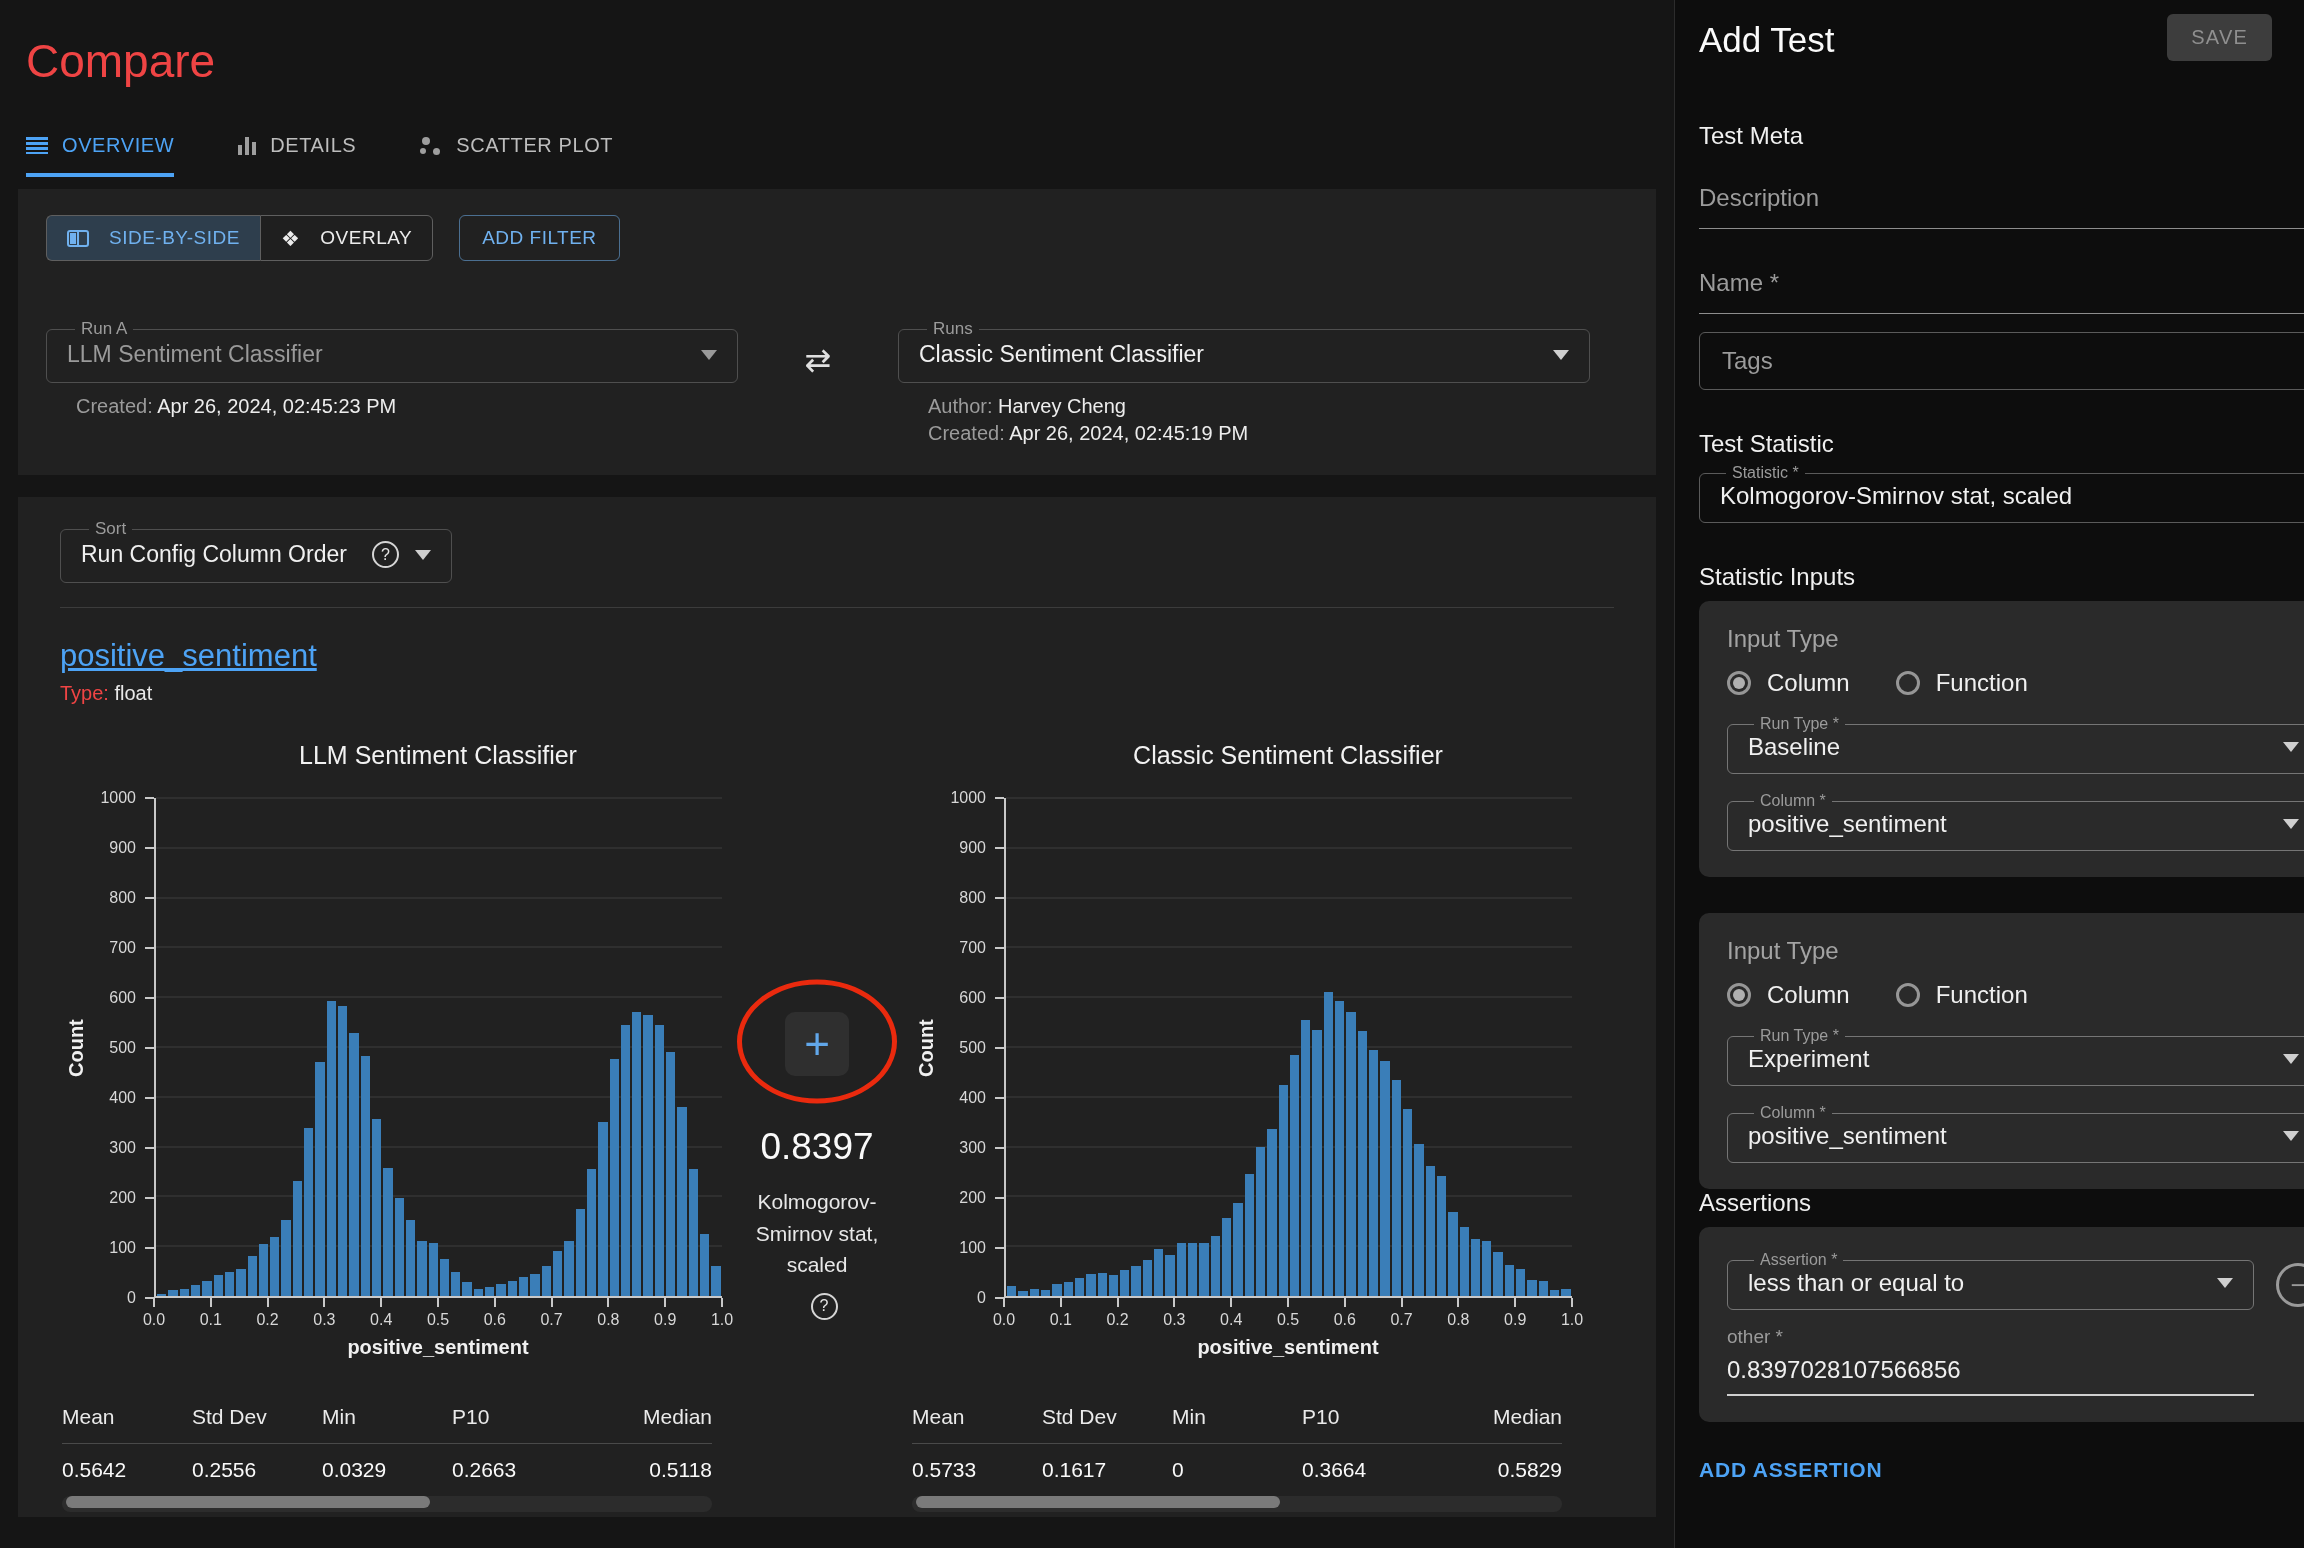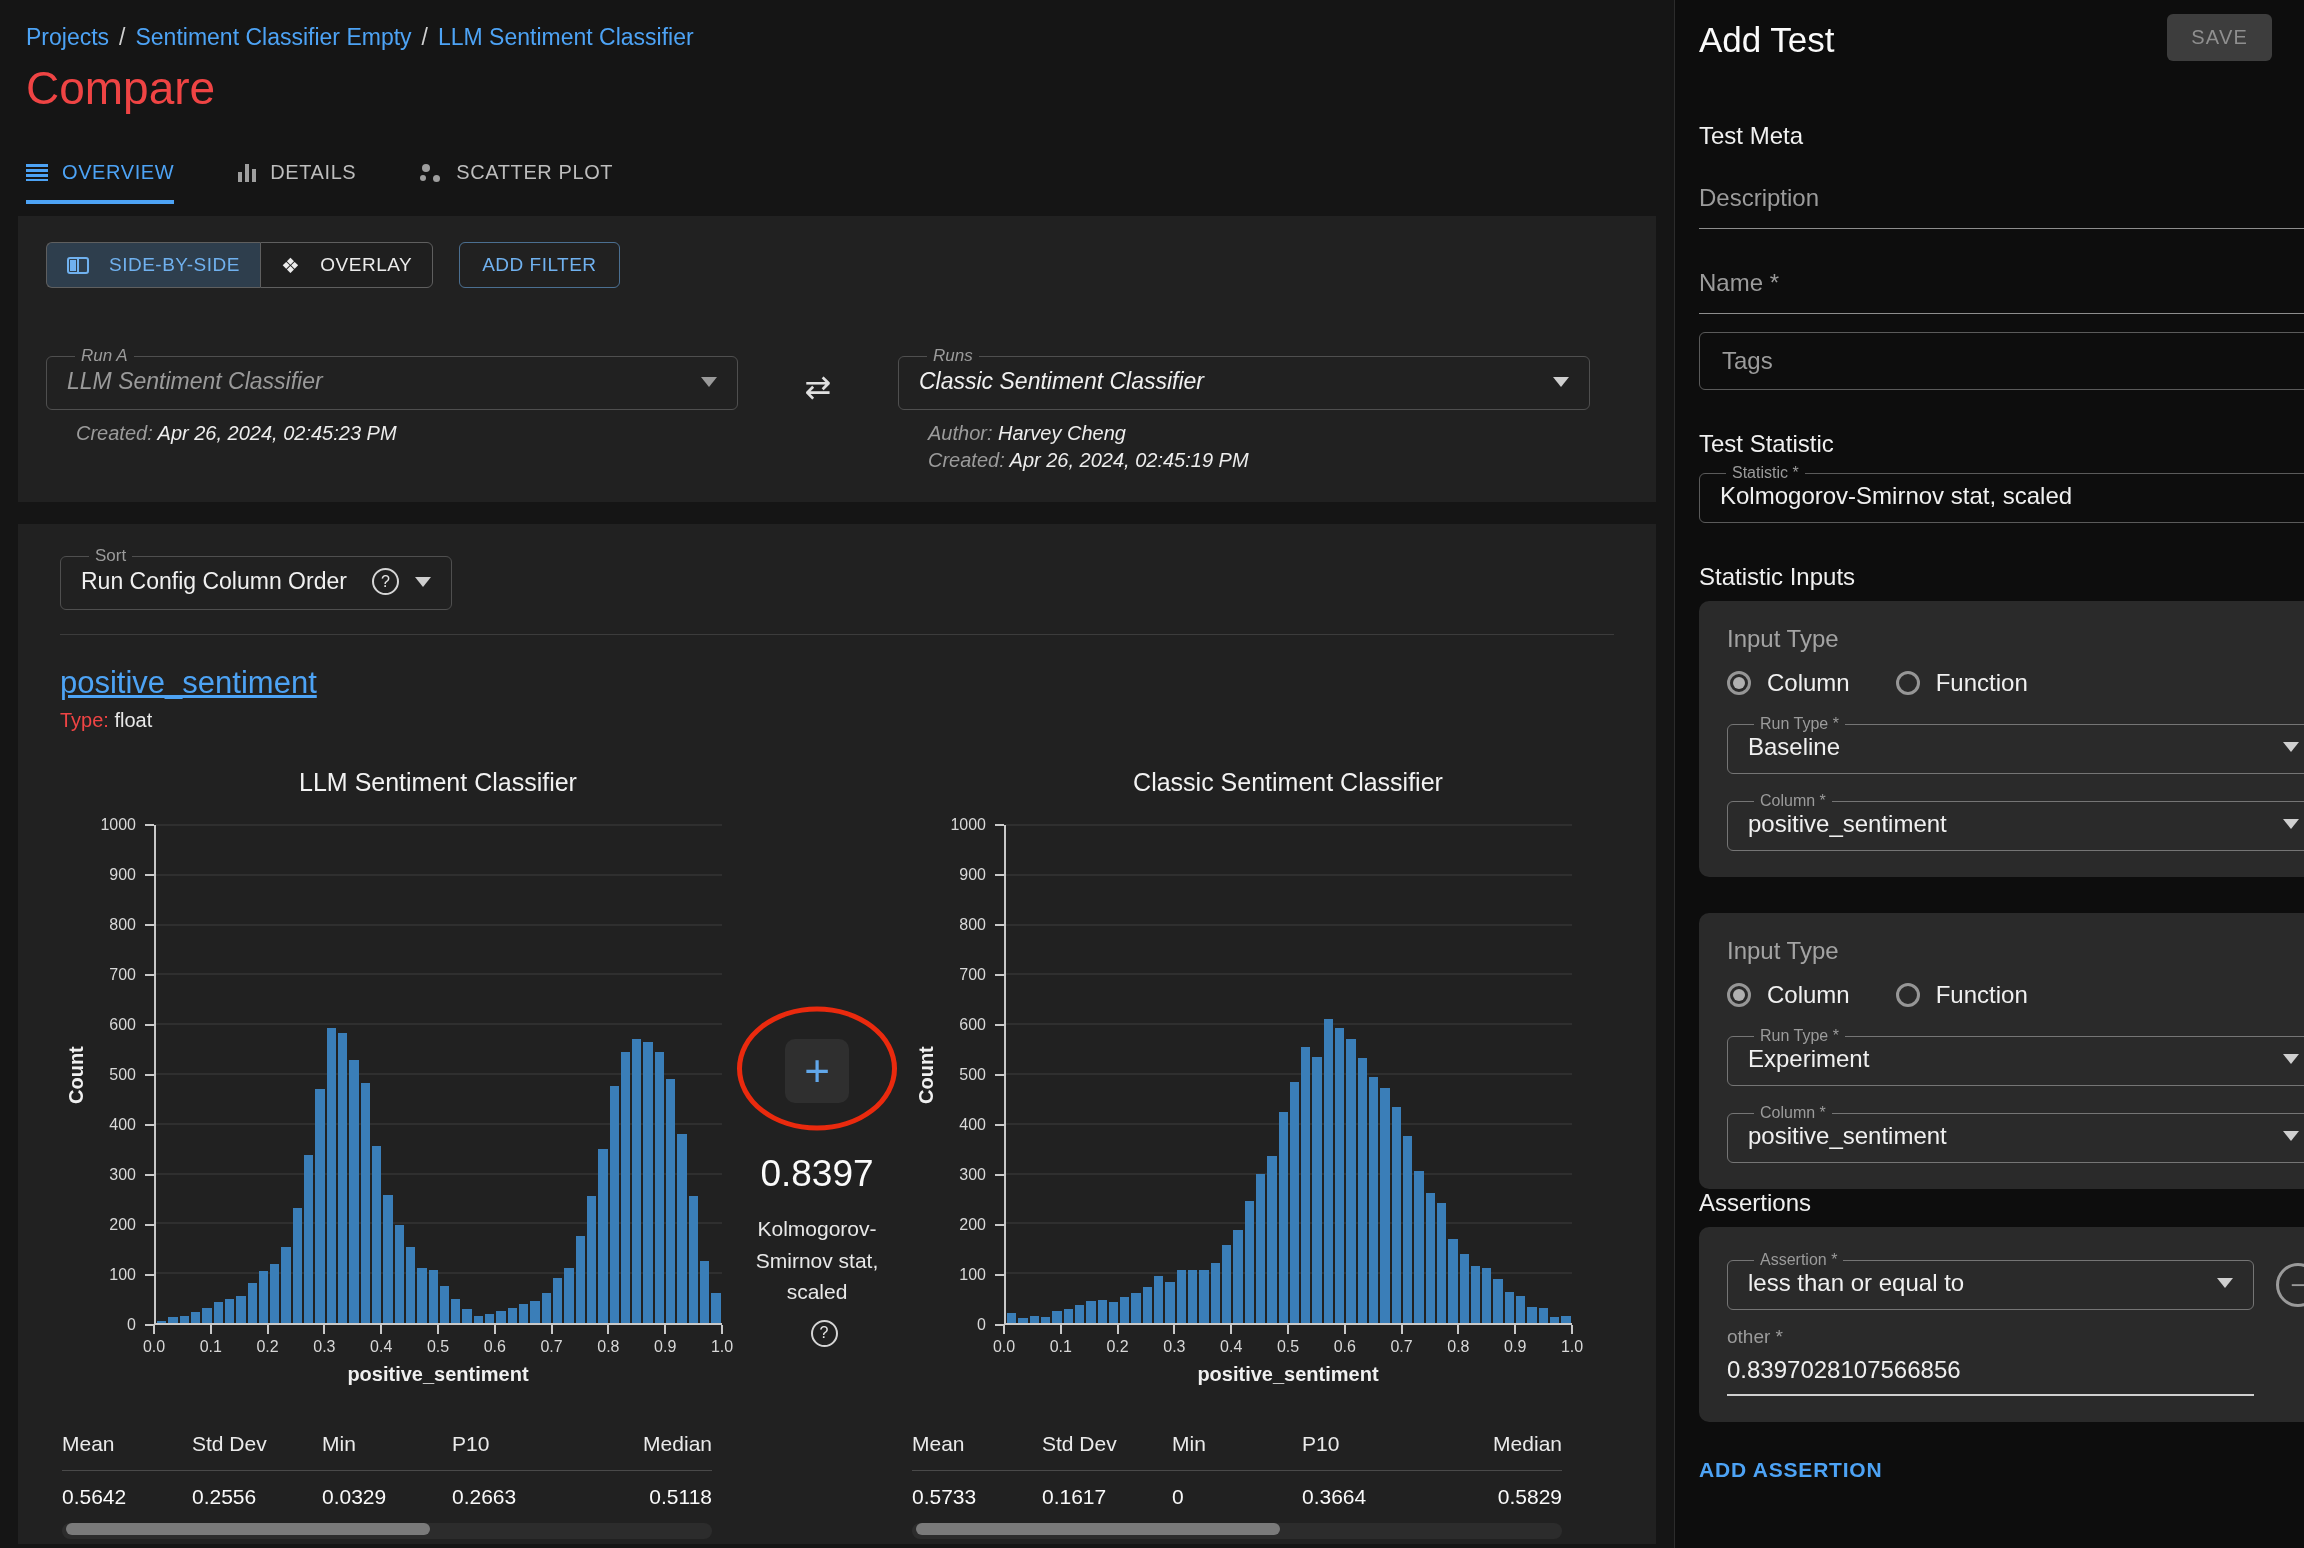--- a/index.html
+++ b/index.html
@@ -44,21 +44,21 @@
   .seg-right { background:#1f1f1f; color:#ececec; border-radius:0 6px 6px 0; }
   .icon-book { width:22px; height:17px; border:2px solid #70b1ef; border-radius:3px; position:relative; }
   .icon-book::after { content:''; position:absolute; left:45%; top:0; bottom:0; width:2px; background:#70b1ef; }
   .icon-book::before { content:''; position:absolute; left:1px; top:1px; bottom:1px; width:6px; background:#70b1ef; }
   .icon-layers { font-size:21px; color:#ececec; line-height:1; }
   .add-filter { margin-left:26px; height:46px; display:inline-flex; align-items:center; padding:0 22px;
                 font-size:19px; letter-spacing:.5px; color:#70b1ef; border:1px solid rgba(112,177,239,.55);
                 border-radius:6px; background:transparent; cursor:pointer; }
 
   .runs-row { display:flex; margin-top:58px; }
-  .run-col { width:692px;font-style:italic; }
+  .run-col { width:692px; }
   .run-col.right-col { width:692px; }
   .swap-wrap { width:160px; display:flex; justify-content:center; padding-top:22px; }
   .swap-icon { font-size:32px; color:#e0e0e0; cursor:pointer; }
 
   fieldset.outlined { border:1px solid #4f4f4f; border-radius:6px; padding:2px 20px 14px; }
   fieldset.outlined legend { font-size:17px; color:#9b9b9b; padding:0 6px; margin-left:8px; }
   .fs-row { display:flex; align-items:center; }
   .fs-value { font-size:23px; color:#f0f0f0; flex:1; white-space:nowrap; overflow:hidden; }
   .fs-value.dim { color:#9a9a9a; }
   .arrow-down { width:0; height:0; border-left:8px solid transparent; border-right:8px solid transparent;
@@ -155,23 +155,20 @@
   .other-label { font-size:19px; color:#9b9b9b; }
   .other-value { font-size:24px; color:#f0f0f0; margin-top:8px; }
   .add-assertion { margin-top:36px; background:none; border:none; color:#4da3f5; font-size:21px;
                    letter-spacing:.8px; font-weight:bold; cursor:pointer; }
 </style>
 </head>
 <body>
 
 <div class="main">
   <div class="header">
-    <div class="breadcrumb">
-      <a>Projects</a><span class="crumb-sep">/</span><a>Sentiment Classifier Empty</a><span class="crumb-sep">/</span><a>LLM Sentiment Classifier</a>
-    </div>
     <h1 class="page-title">Compare</h1>
     <div class="tabs">
       <div class="tab active">
         <span class="icon-lines"></span>
         <span>OVERVIEW</span>
       </div>
       <div class="tab">
         <span class="icon-bars">
             <span></span>
             <span></span>

